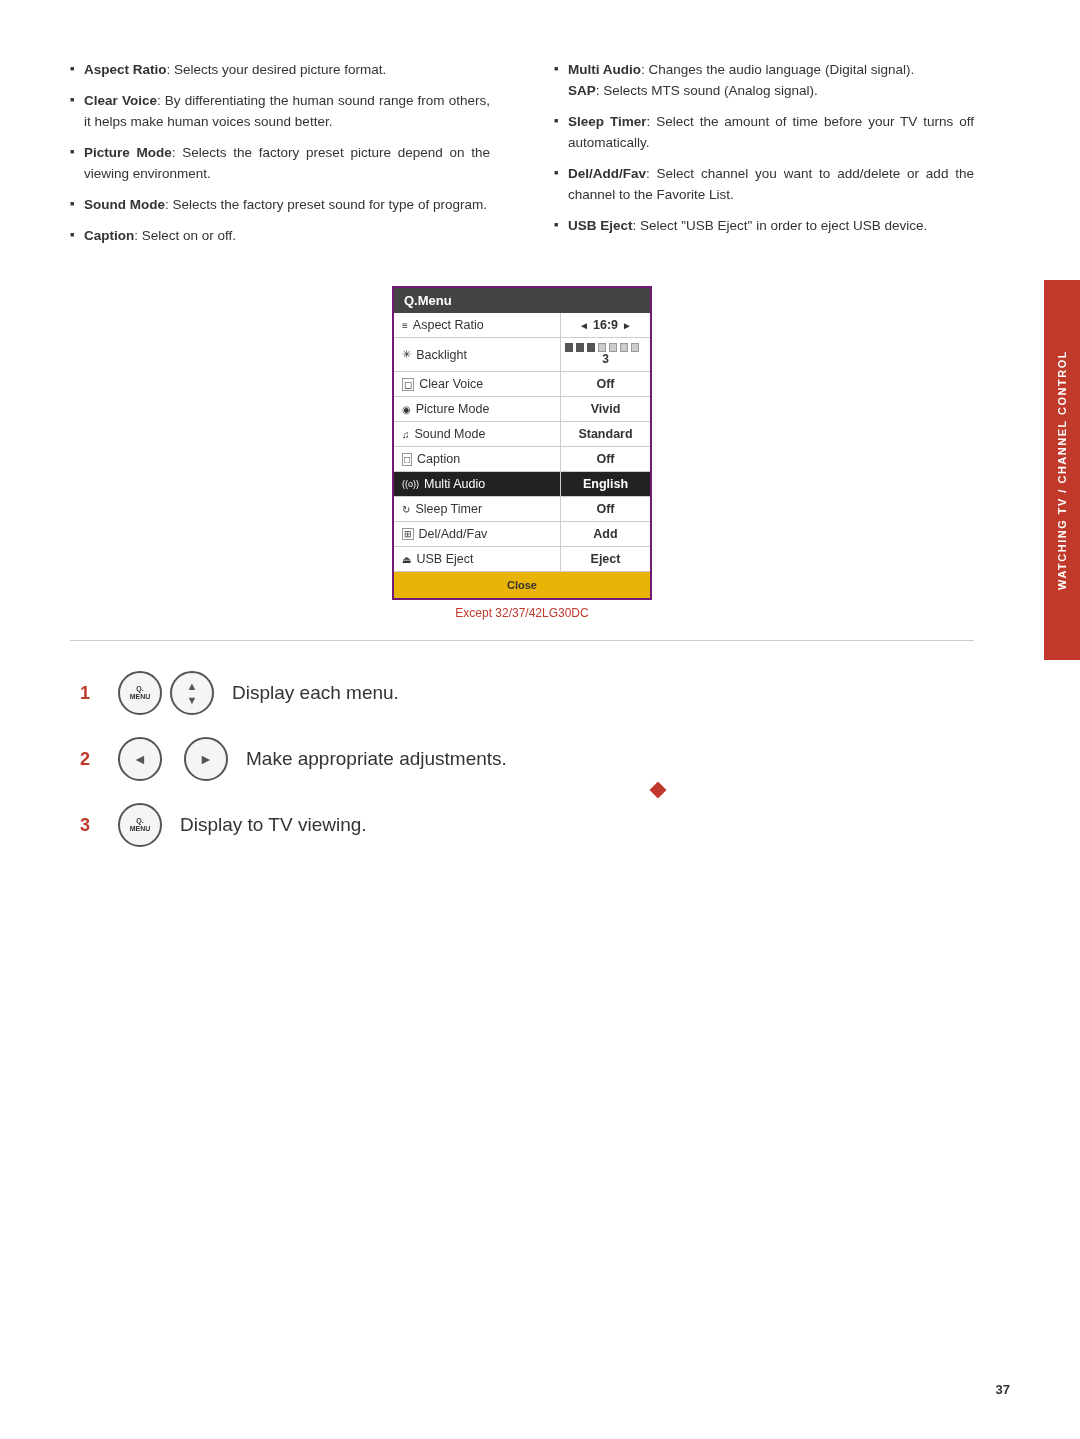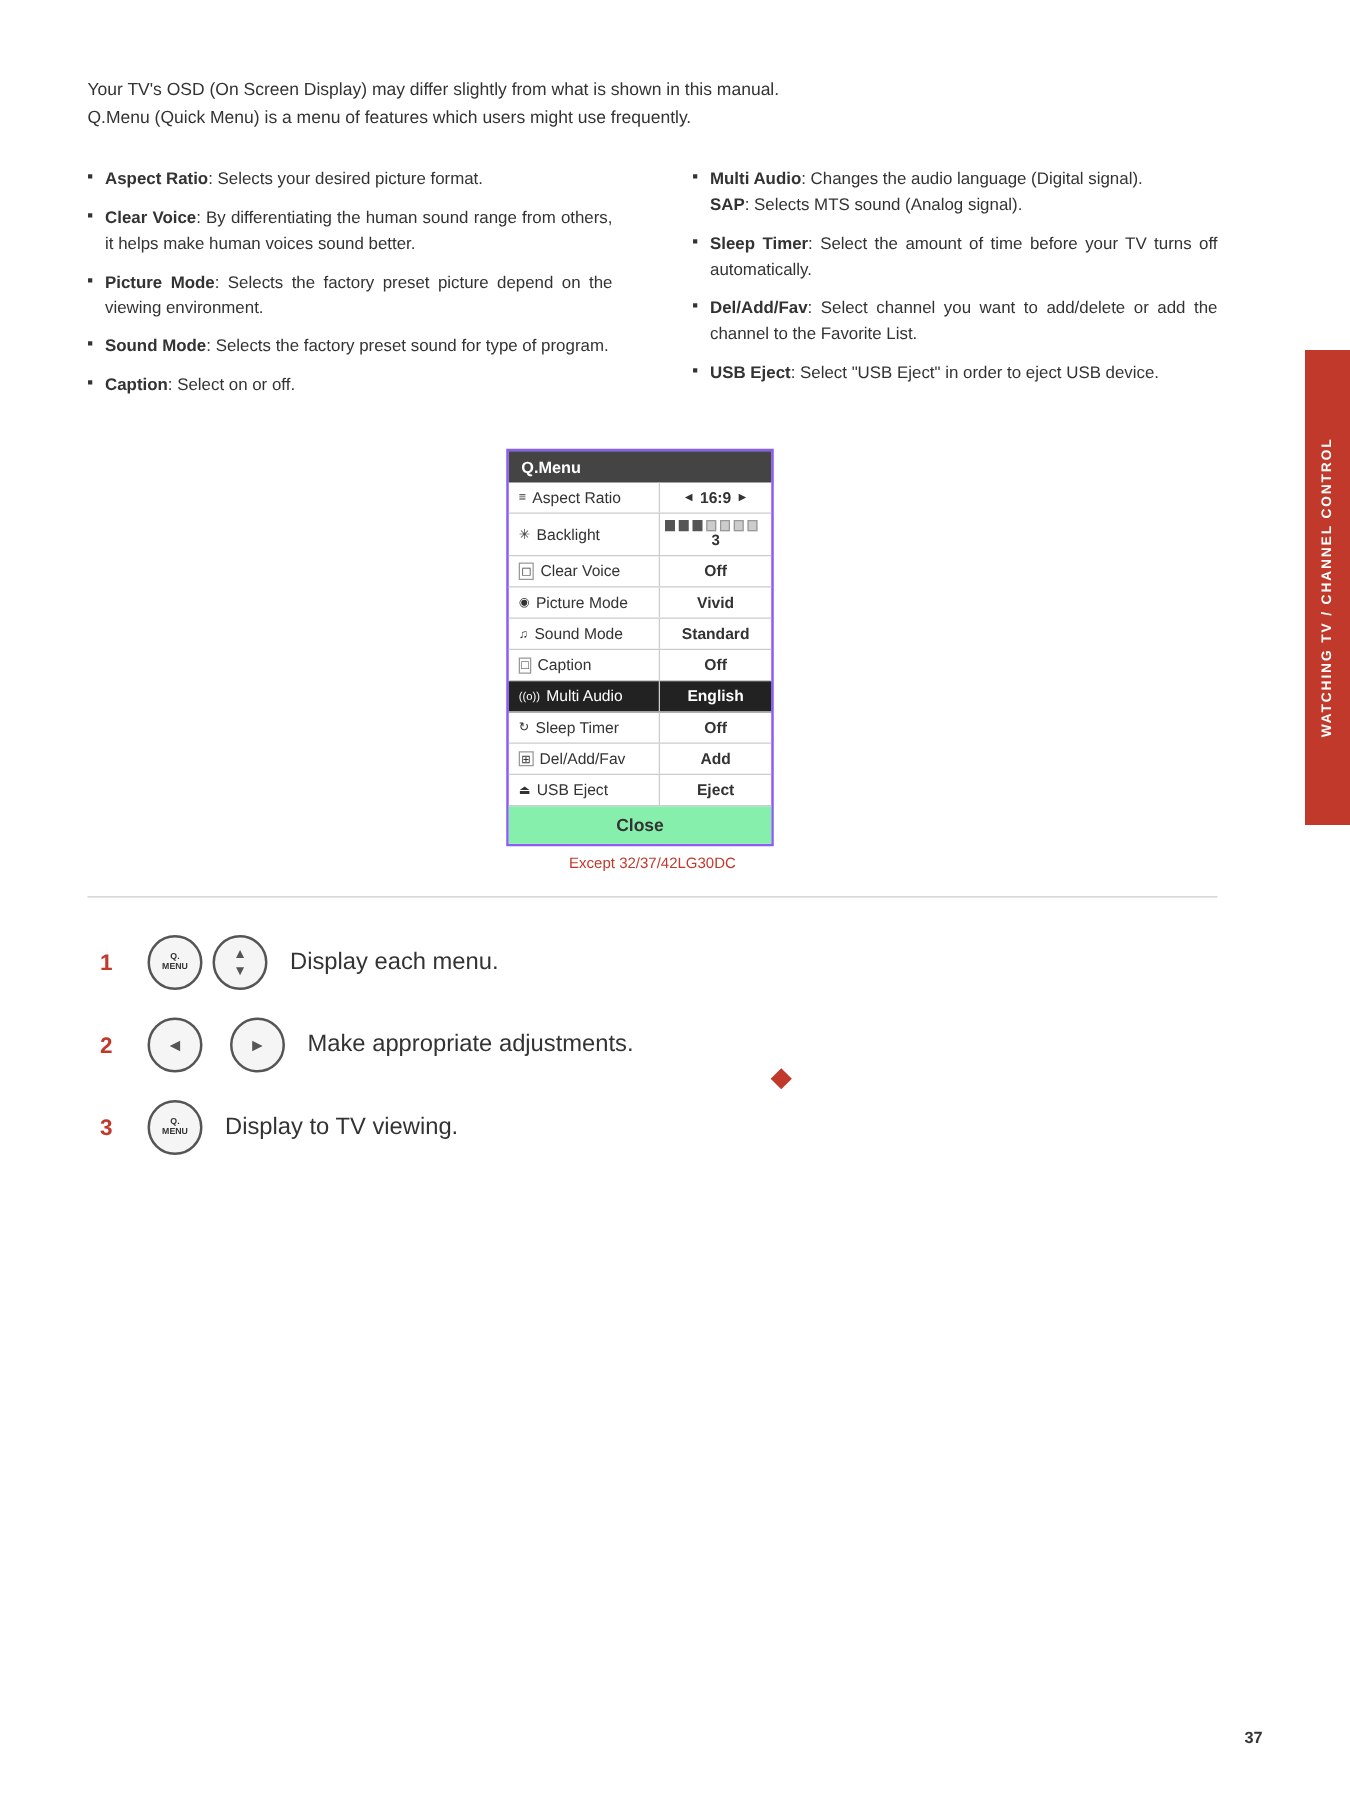--- a/index.html
+++ b/index.html
@@ -107,25 +107,24 @@
     }
 
     .menu-section {
       display: flex;
       flex-direction: column;
       align-items: center;
       margin: 10px 0 20px 0;
     }
 
     .qmenu-box {
-      border: 2px solid #8b5cf6;
+      border: 2px solid #701a75;
       background: #fff;
-      width: 214px;
+      width: 260px;
       font-size: 13px;
-      margin-left: 13px;
     }
 
     .qmenu-title {
       background: #444;
       color: #fff;
       text-align: left;
       padding: 5px 10px;
       font-weight: bold;
       font-size: 13px;
     }
@@ -174,22 +173,22 @@
 
     .arrow-left, .arrow-right {
       font-size: 10px;
       color: #333;
     }
 
     .qmenu-close {
       text-align: center;
       padding: 7px;
       font-weight: bold;
-      font-size: 14px;
-      background: #86efac;
+      font-size: 11px;
+      background: #eab308;
       color: #333;
     }
 
     .except-note {
       font-size: 12px;
       color: #c0392b;
       margin-top: 6px;
       text-align: center;
       width: 260px;
     }
@@ -343,24 +342,20 @@
 
 <div class="page-container">
 
   <div class="side-tab">
     <span class="side-tab-text">WATCHING TV / CHANNEL CONTROL</span>
   </div>
 
   <div class="main-content">
 
 
-    <div class="intro-text">
-      <div>Your TV's OSD (On Screen Display) may differ slightly from what is shown in this manual.</div>
-      <div>Q.Menu (Quick Menu) is a menu of features which users might use frequently.</div>
-    </div>
 
     <div class="columns">
       <div class="col-left">
         <ul class="feature-list">
           <li><b>Aspect Ratio</b>: Selects your desired picture format.</li>
           <li><b>Clear Voice</b>: By differentiating the human sound range from others, it helps make human voices sound better.</li>
           <li><b>Picture Mode</b>: Selects the factory preset picture depend on the viewing environment.</li>
           <li><b>Sound Mode</b>: Selects the factory preset sound for type of program.</li>
           <li><b>Caption</b>: Select on or off.</li>
         </ul>

